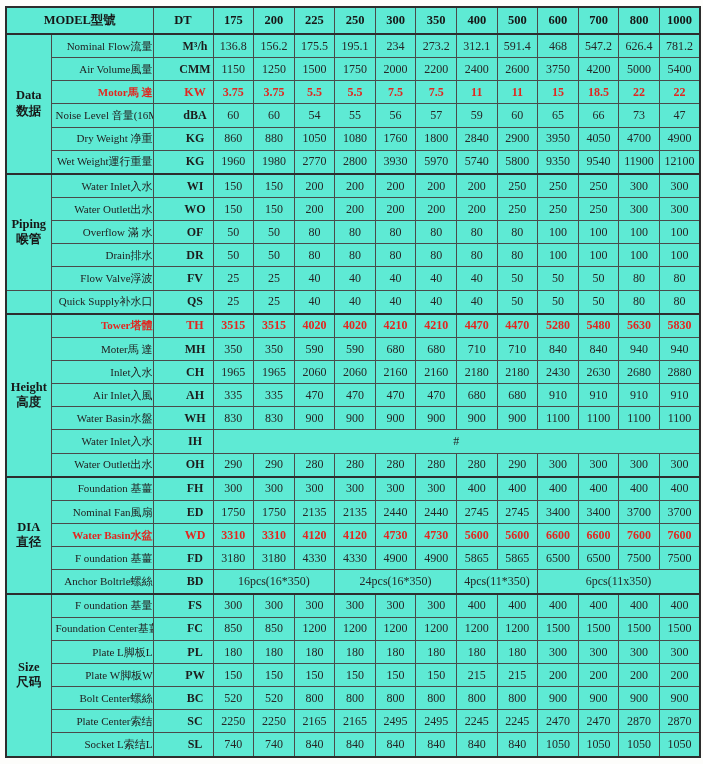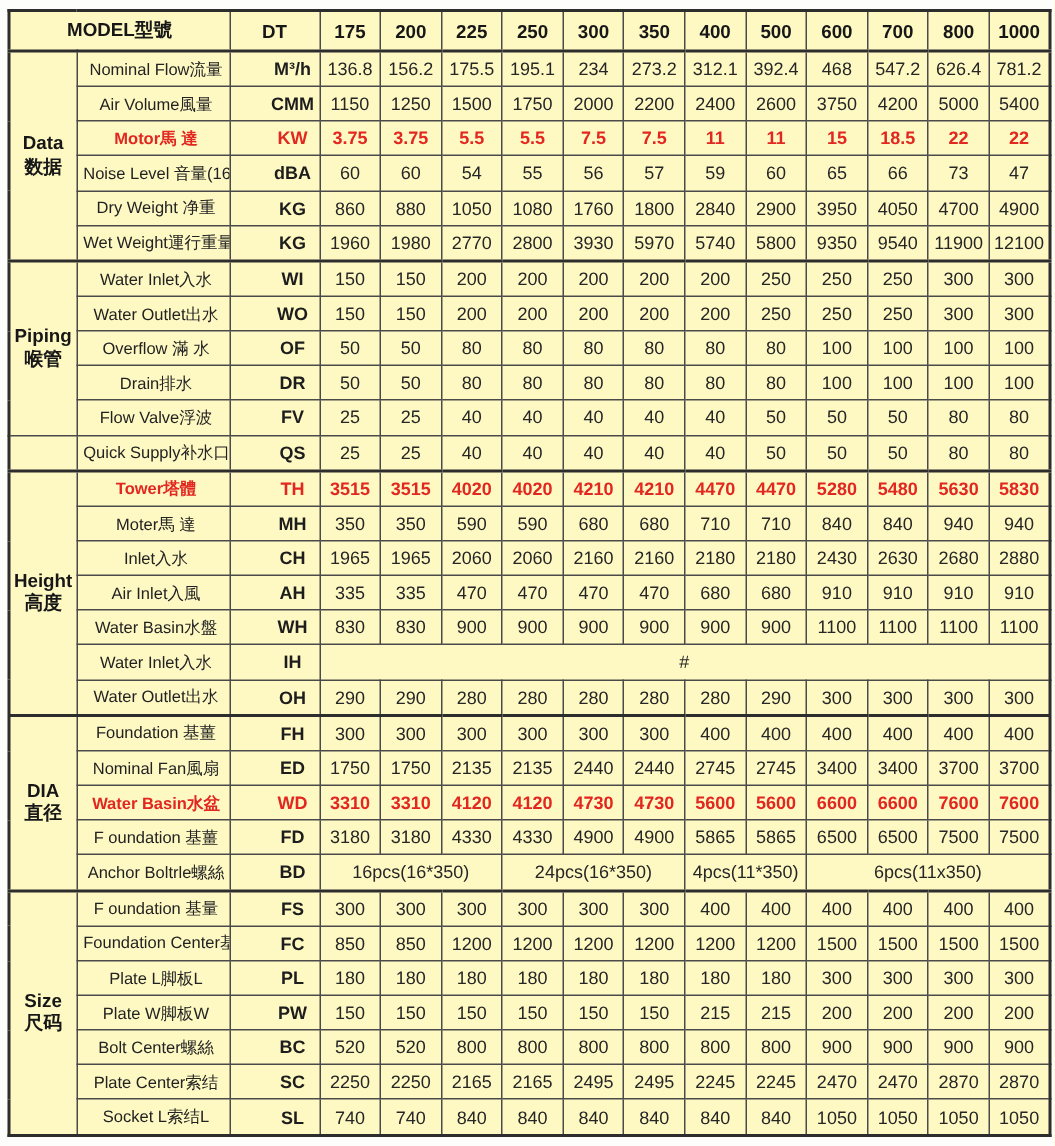--- a/index.html
+++ b/index.html
@@ -4,32 +4,32 @@
 <style>
   html,body { margin:0; padding:0; background:#f6f6f4; }
   body {
     width:703px; height:764px; overflow:hidden;
     font-family:"Liberation Sans","DejaVu Sans",sans-serif;
   }
   .page { box-sizing:border-box; width:703px; height:764px; padding:6px 4px 6px 5px; background:#fdfdfb; }
   table.spec {
     border-collapse:collapse; table-layout:fixed;
     width:694px; height:752px;
-    border:2px solid #2d2d2d; background:#fef9c3;
+    border:2px solid #2d2d2d; background:#5eead4;font-family:Liberation Serif, serif;
   }
   td,th {
     border:1px solid #4a4a4a;
     text-align:center; vertical-align:middle;
     color:#242424; font-size:12px;
     padding:0; overflow:hidden; white-space:nowrap;
   }
   tr.header-row { height:27px; }
   tr.header-row th { font-size:12.5px; font-weight:bold; color:#171717; border-bottom:2px solid #2d2d2d; }
   td.group-cell { font-weight:bold; font-size:12.5px; line-height:1.25; color:#171717; }
-  td.label-cell { text-align:center; padding-left:4px; font-size:11px; color:#222; }
+  td.label-cell { text-align:right; padding-left:4px; font-size:11px; color:#222; }
   td.code-cell { font-weight:bold; font-size:12px; color:#1d1d1d;padding-left:24px; }
   td.value-cell, td.merged-cell { font-size:12px; color:#262626; }
   tr.gstart td { border-top:2px solid #2d2d2d; }
   td.hl { color:#e12720; font-weight:bold;margin-left:48px; }
   td.label-cell.hl { color:#e12720; }
 </style>
 </head>
 <body>
 
 <div class="page">
@@ -77,21 +77,21 @@
           </td>
           <td class="label-cell">Nominal Flow流量</td>
           <td class="code-cell">M³/h</td>
           <td class="value-cell">136.8</td>
           <td class="value-cell">156.2</td>
           <td class="value-cell">175.5</td>
           <td class="value-cell">195.1</td>
           <td class="value-cell">234</td>
           <td class="value-cell">273.2</td>
           <td class="value-cell">312.1</td>
-          <td class="value-cell">392.4</td>
+          <td class="value-cell">591.4</td>
           <td class="value-cell">468</td>
           <td class="value-cell">547.2</td>
           <td class="value-cell">626.4</td>
           <td class="value-cell">781.2</td>
         </tr>
         <tr>
           <td class="label-cell">Air Volume風量</td>
           <td class="code-cell">CMM</td>
           <td class="value-cell">1150</td>
           <td class="value-cell">1250</td>

